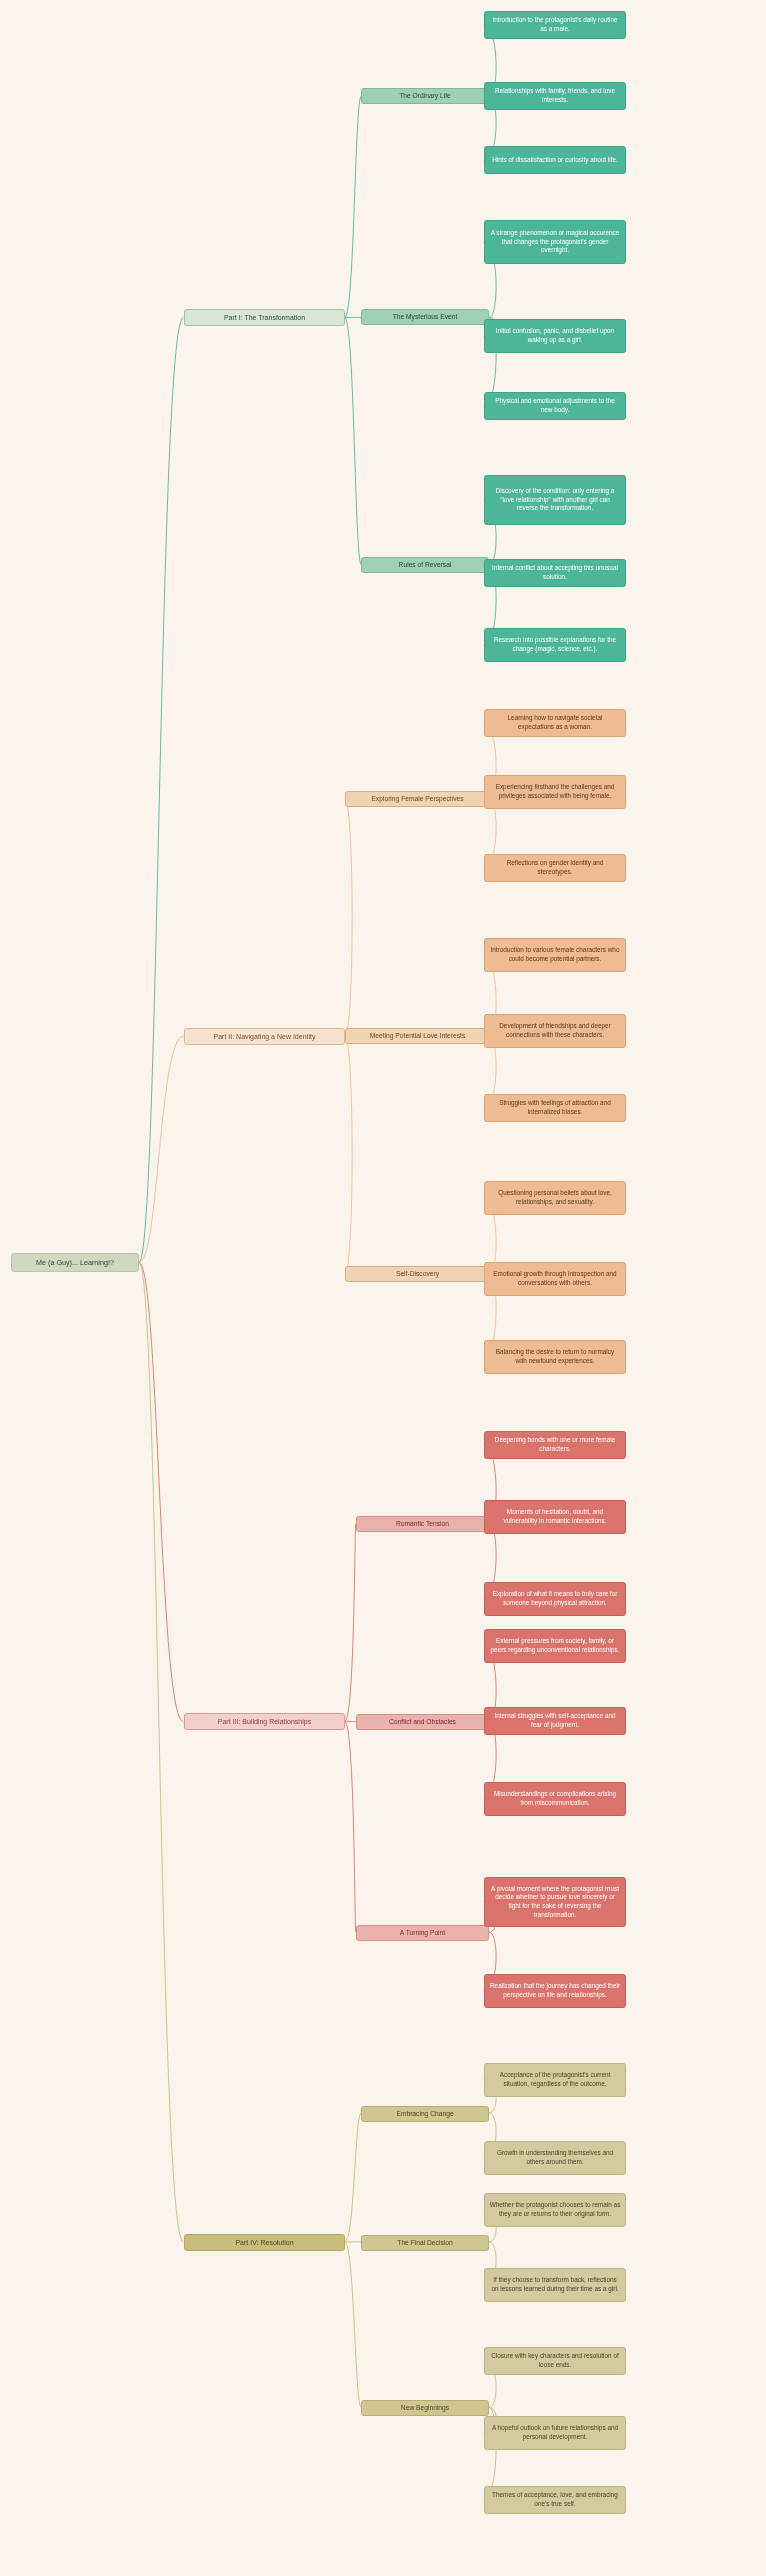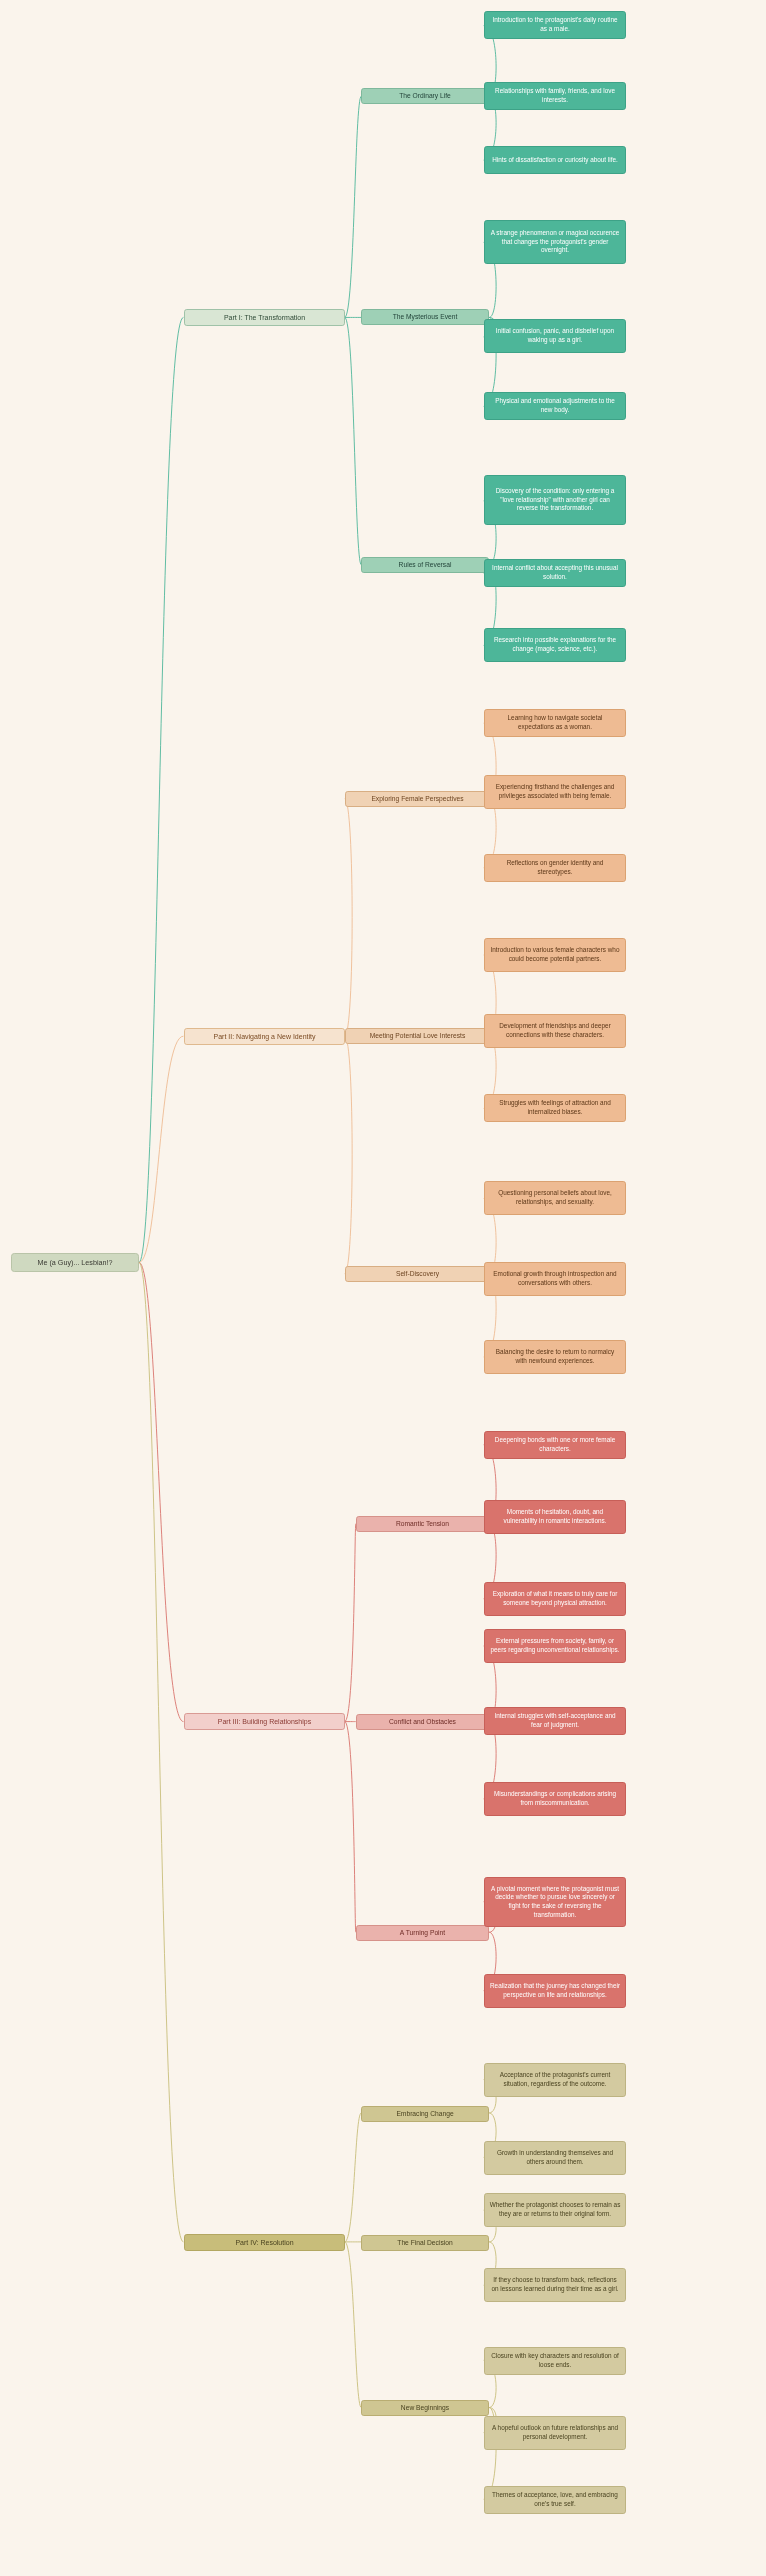--- a/index.html
+++ b/index.html
@@ -109,21 +109,21 @@
       <path d="M 880 3800 C 898 3800, 898 3740, 870 3740" fill="none" stroke="#c8bd7a" stroke-width="1.6"></path>
       <path d="M 880 3800 C 898 3800, 898 3880, 870 3880" fill="none" stroke="#c8bd7a" stroke-width="1.6"></path>
       <path d="M 620 4032 C 638 4032, 638 4032, 650 4032" fill="none" stroke="#c8bd7a" stroke-width="1.6"></path>
       <path d="M 880 4032 C 898 4032, 898 3975, 870 3975" fill="none" stroke="#c8bd7a" stroke-width="1.6"></path>
       <path d="M 880 4032 C 898 4032, 898 4110, 870 4110" fill="none" stroke="#c8bd7a" stroke-width="1.6"></path>
       <path d="M 620 4032 C 638 4032, 638 4330, 650 4330" fill="none" stroke="#c8bd7a" stroke-width="1.6"></path>
       <path d="M 880 4330 C 898 4330, 898 4245, 870 4245" fill="none" stroke="#c8bd7a" stroke-width="1.6"></path>
       <path d="M 880 4330 C 898 4330, 898 4375, 870 4375" fill="none" stroke="#c8bd7a" stroke-width="1.6"></path>
       <path d="M 880 4330 C 898 4330, 898 4495, 870 4495" fill="none" stroke="#c8bd7a" stroke-width="1.6"></path>
     </svg>
-<div class="node root" style="left: 11px; top: 1253px; width: 128px; min-height: 19px; height: 19px;">Me (a Guy)... Lesbian!?</div>
+<div class="node root" style="left: 11px; top: 1253px; width: 128px; min-height: 19px; height: 19px;">Me (a Guy)... Learning!?</div>
     <div class="node b1 lvl1" style="left: 184px; top: 309px; width: 161px; min-height: 16.7px; height: 16.7px;">Part I: The Transformation</div>
     <div class="node b1 lvl2" style="left: 361px; top: 88px; width: 128px; min-height: 15.6px; height: 15.6px;">The Ordinary Life</div>
     <div class="node b1 lvl3" style="left: 484px; top: 11px; width: 142px; min-height: 28px; height: 28px;">Introduction to the protagonist's daily routine as a male.</div>
     <div class="node b1 lvl3" style="left: 484px; top: 82px; width: 142px; min-height: 28px; height: 28px;">Relationships with family, friends, and love interests.</div>
     <div class="node b1 lvl3" style="left: 484px; top: 146px; width: 142px; min-height: 28px; height: 28px;">Hints of dissatisfaction or curiosity about life.</div>
     <div class="node b1 lvl2" style="left: 361px; top: 309px; width: 128px; min-height: 15.6px; height: 15.6px;">The Mysterious Event</div>
     <div class="node b1 lvl3" style="left: 484px; top: 220px; width: 142px; min-height: 44px; height: 44px;">A strange phenomenon or magical occurence that changes the protagonist's gender overnight.</div>
     <div class="node b1 lvl3" style="left: 484px; top: 319px; width: 142px; min-height: 34px; height: 34px;">Initial confusion, panic, and disbelief upon waking up as a girl.</div>
     <div class="node b1 lvl3" style="left: 484px; top: 392px; width: 142px; min-height: 28px; height: 28px;">Physical and emotional adjustments to the new body.</div>
     <div class="node b1 lvl2" style="left: 361px; top: 557px; width: 128px; min-height: 15.6px; height: 15.6px;">Rules of Reversal</div>

